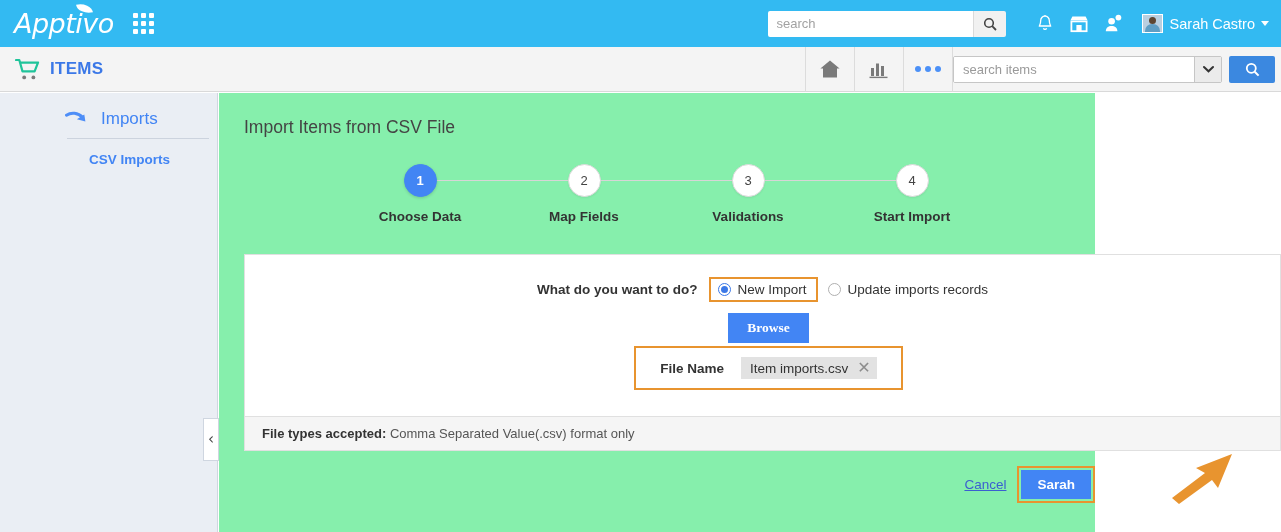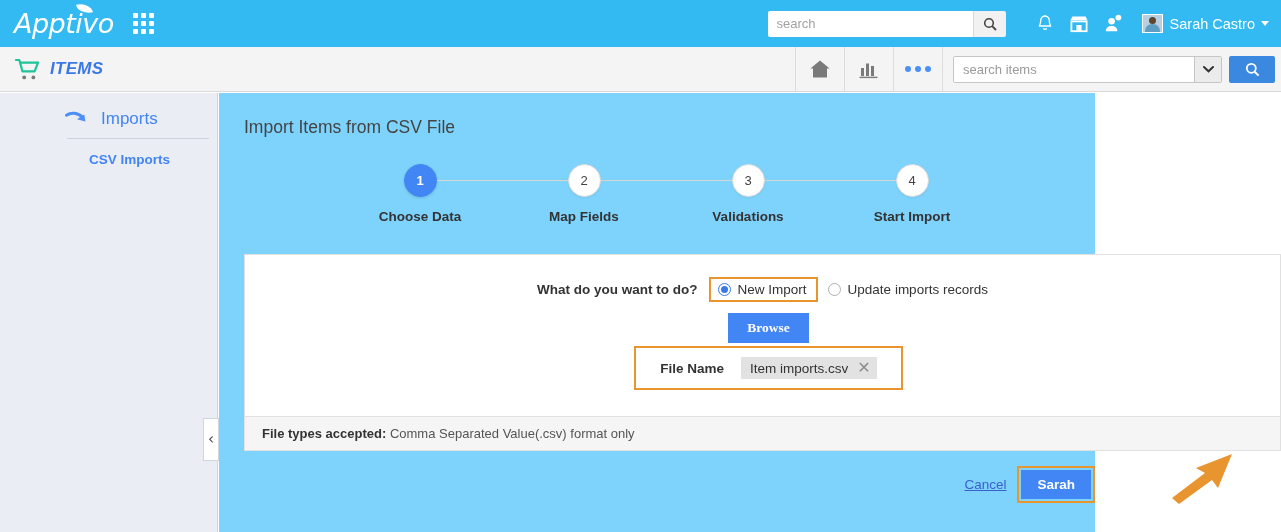--- a/index.html
+++ b/index.html
@@ -99,34 +99,34 @@
     position: absolute; top: 47px; left: 0;
     width: 1281px; height: 45px;
     background: #f4f4f4; border-bottom: 1px solid #d9d9d9;
     display: flex; align-items: center;
   }
   .app-title {
     display: flex; align-items: center; margin-left: 15px;
   }
   .app-title .label {
     font-size: 17px; font-weight: bold; color: #3b78e7;
-    margin-left: 9px; letter-spacing: 0.3px; font-style: italic;
+    margin-left: 9px; letter-spacing: 0.3px;
   }
   .subbar-right {
     margin-left: auto; display: flex; align-items: stretch; height: 45px;
   }
   .tool-cell {
     width: 49px; display: flex; align-items: center; justify-content: center;
     border-left: 1px solid #dcdcdc; cursor: pointer;
   }
   .tool-cell.first { border-left: 1px solid #dcdcdc; }
   .dots { display: flex; gap: 4px; }
   .dots i { width: 6px; height: 6px; border-radius: 50%; background: #4b90f7; display: block; }
   .items-search {
-    display: flex; align-items: center; padding-left: 10px;
+    display: flex; align-items: center; 
     border-left: 1px solid #dcdcdc;
   }
   .items-search-box {
     display: flex; height: 27px; border: 1px solid #c6c6c6;
     background: #ffffff; border-radius: 2px; overflow: hidden;
   }
   .items-search-box input {
     width: 240px; border: none; outline: none; padding: 0 9px;
     font-size: 13px; color: #555; font-family: "Liberation Sans", sans-serif;
   }
@@ -166,21 +166,21 @@
     width: 16px; height: 43px;
     background: #ffffff; border: 1px solid #cfd6e0;
     display: flex; align-items: center; justify-content: center;
     font-size: 15px; color: #444; cursor: pointer;
     font-family: "DejaVu Sans", sans-serif; line-height: 1;
   }
 
   
   .main {
     position: absolute; top: 93px; left: 219px;
-    width: 876px; height: 439px; background: #7dd3fc;
+    width: 876px; height: 439px; background: #86efac;
   }
   .page-title {
     font-size: 17.5px; color: #444; padding: 24px 0 0 25px;
   }
 
   
   .stepper {
     position: relative; margin: 26px 0 0 0;
     display: flex; justify-content: center;
     padding-left: 18px;

